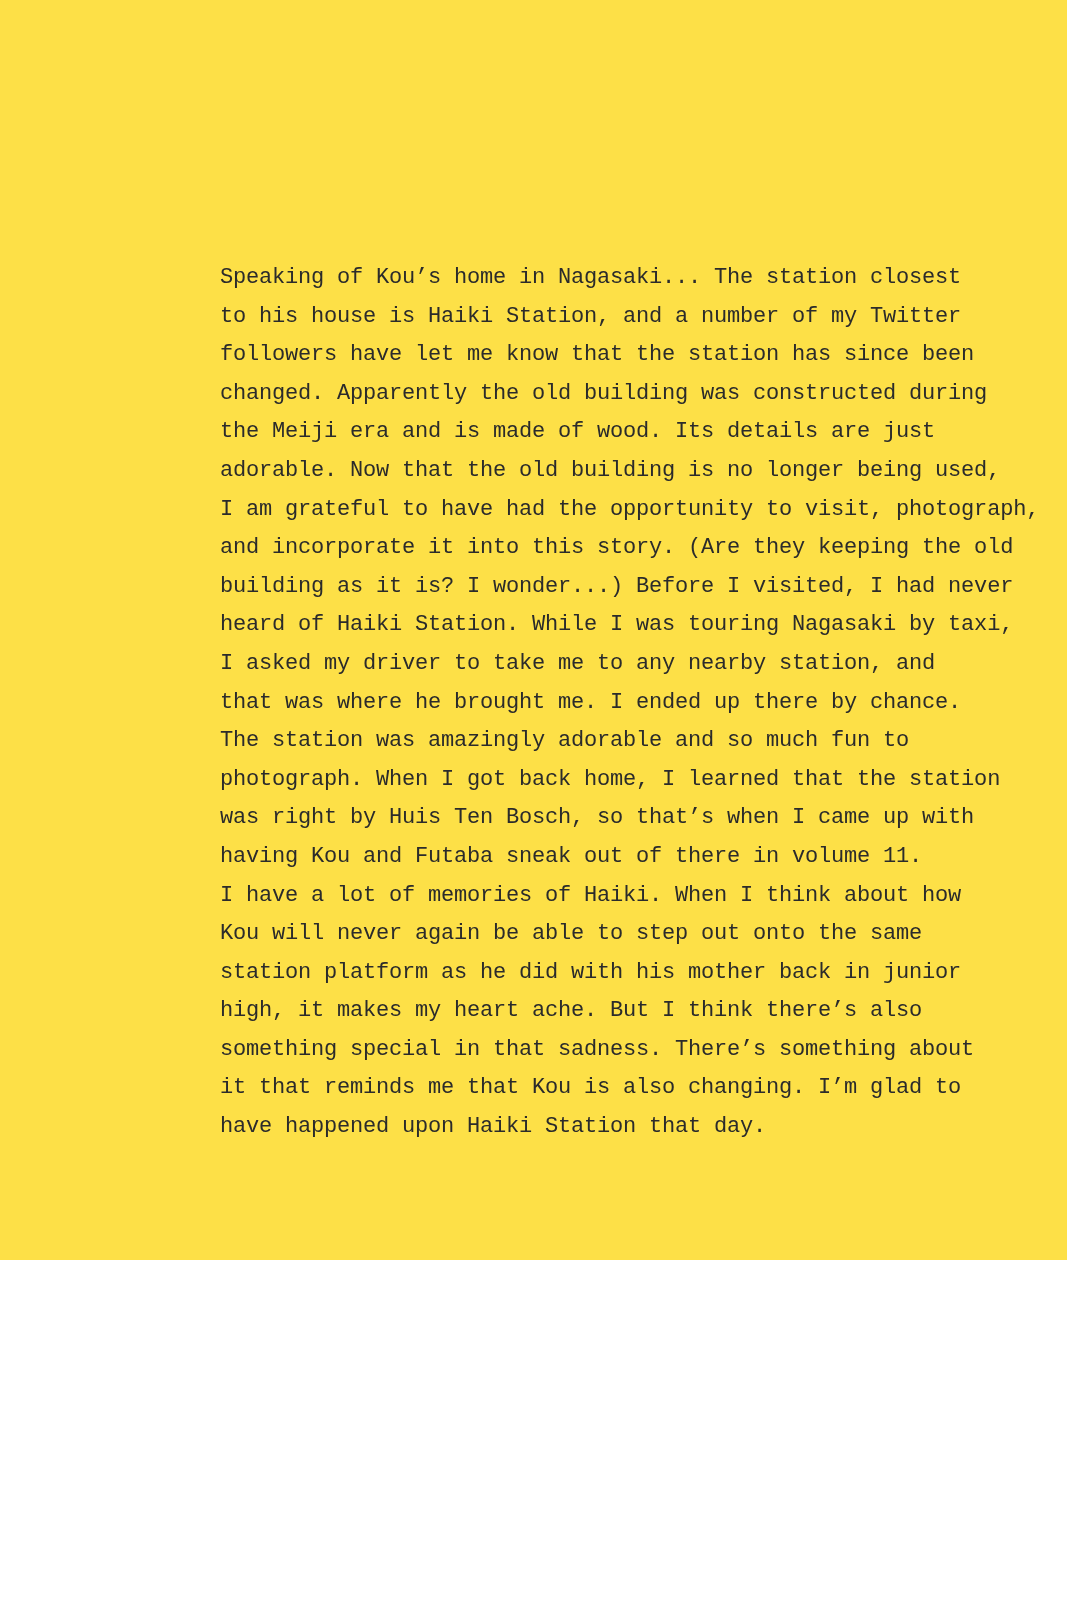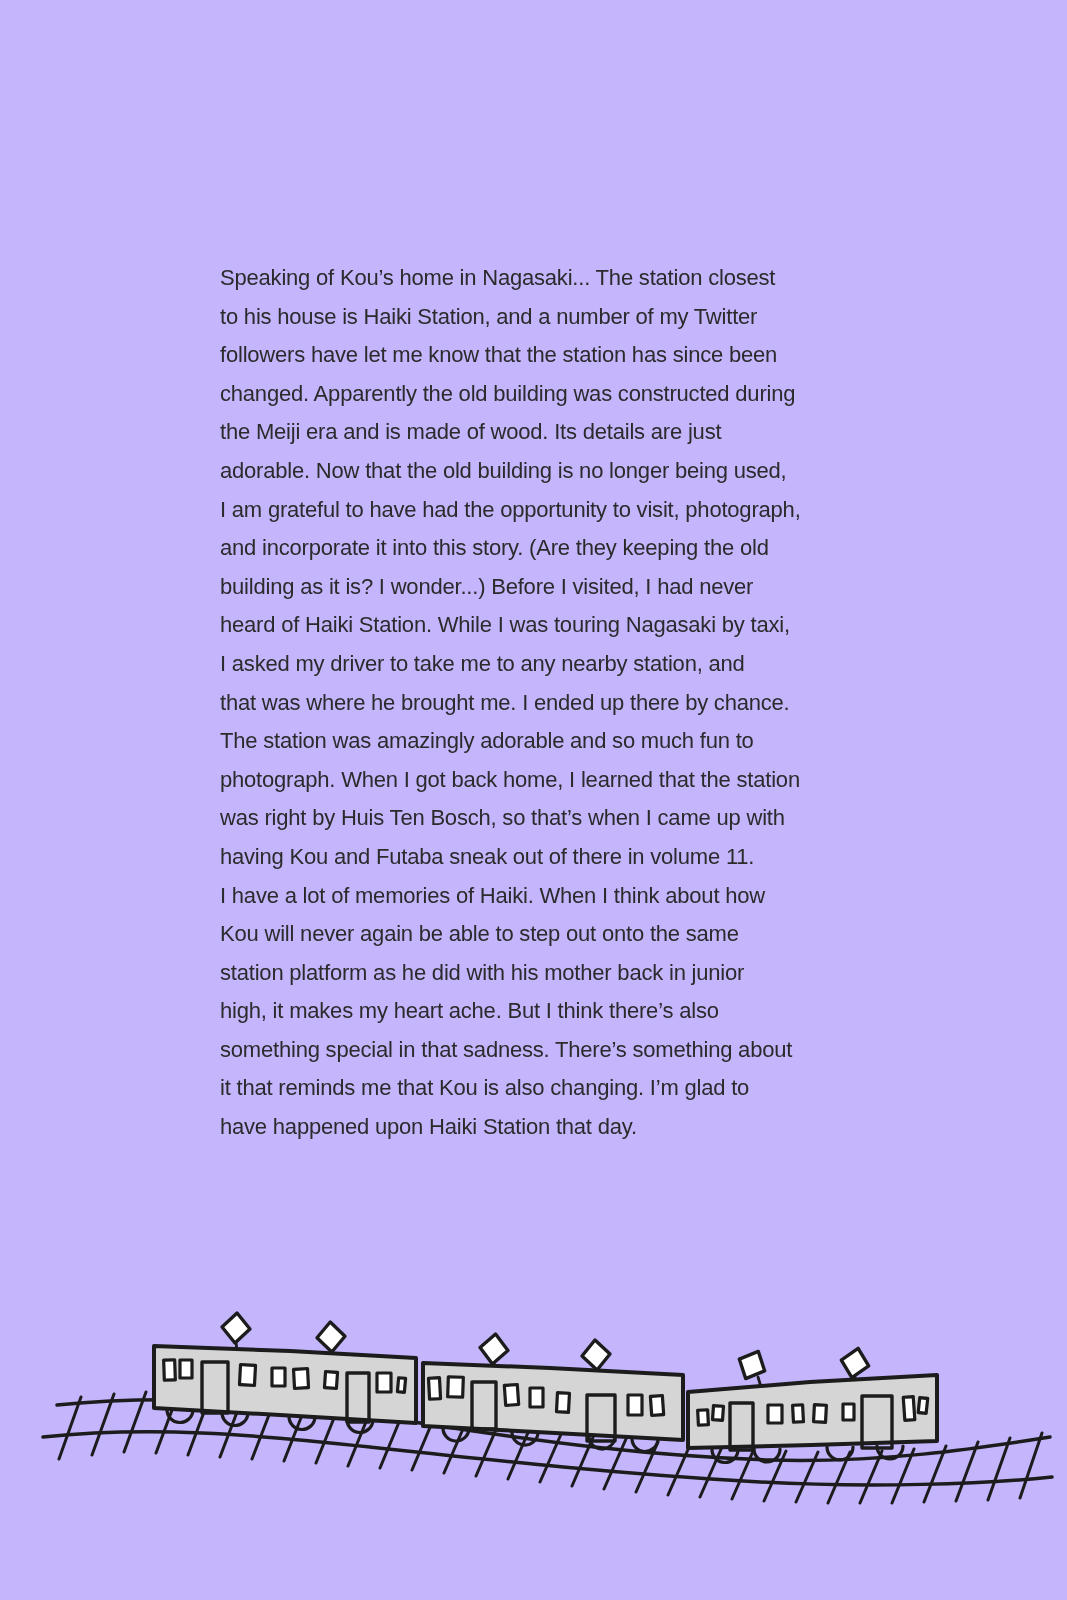--- a/index.html
+++ b/index.html
@@ -3,24 +3,24 @@
 <meta charset="utf-8">
 <style>
   html, body {
     margin: 0;
     padding: 0;
     background: #ffffff;
   }
   .page {
     position: relative;
     width: 1067px;
-    height: 1600px;
-    background: #c4b5fd;
+    height: 1260px;
+    background: #fde047;
     overflow: hidden;
-    font-family: Liberation Sans, sans-serif;
+    font-family: Liberation Mono, monospace;
   }
   .author-note {
     position: absolute;
     left: 220px;
     top: 259px;
     width: 690px;
     font-size: 22px;
     line-height: 38.6px;
     letter-spacing: -0.2px;
     color: #2b2b2b;

